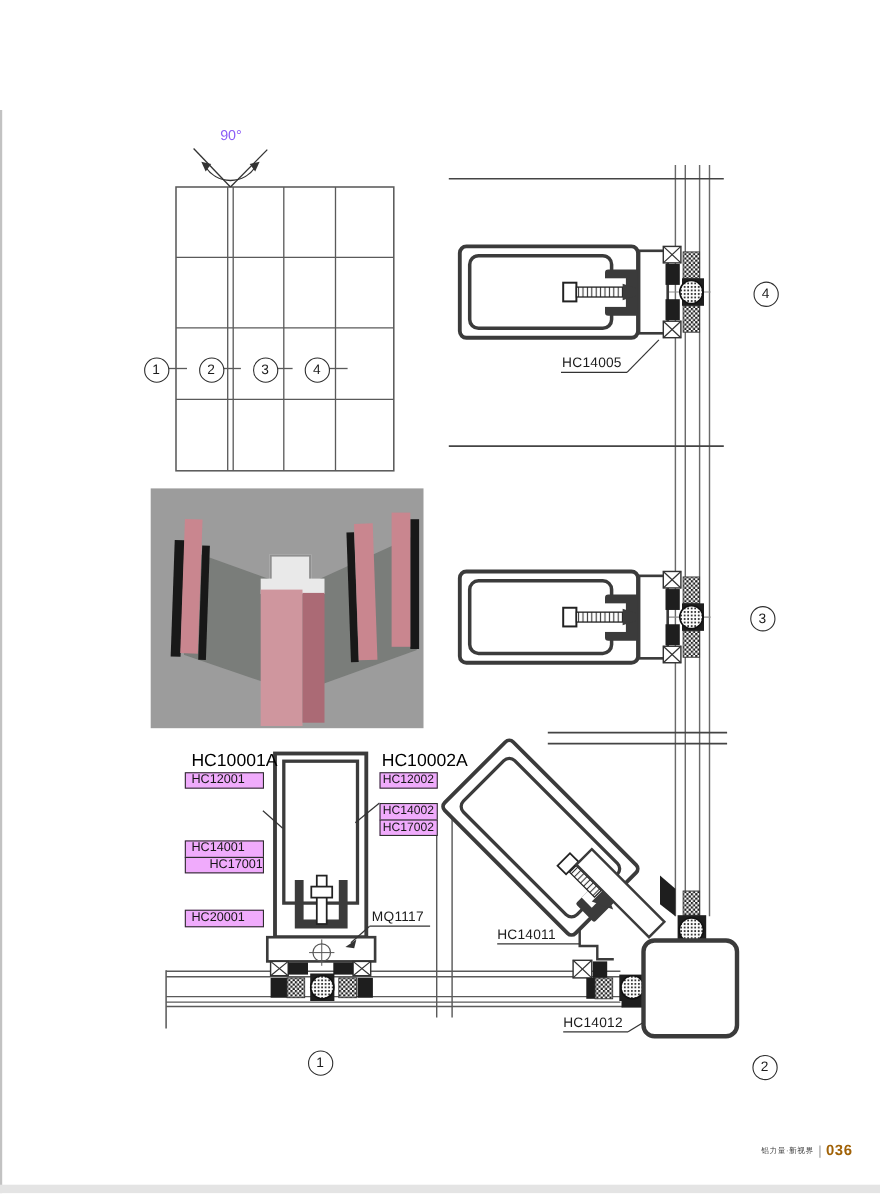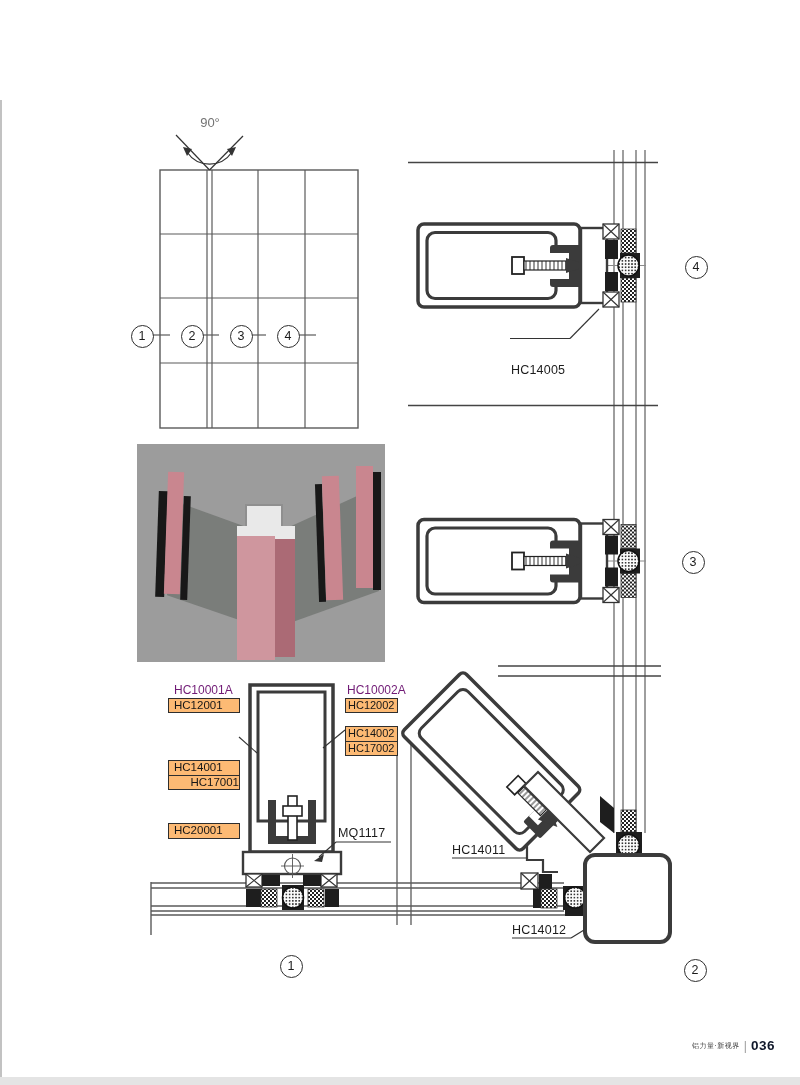--- a/index.html
+++ b/index.html
@@ -1,42 +1,42 @@
 <!DOCTYPE html>
 <html><head>
 <meta charset="utf-8">
 <style>
   html,body{margin:0;padding:0;background:#ffffff;}
   .page{position:relative;width:800px;height:1085px;background:#fff;overflow:hidden;
         font-family:"Liberation Sans", sans-serif;color:#1f1f1f;}
   svg{position:absolute;left:0;top:0;}
   .lbl{position:absolute;font-size:12.5px;color:#1c1c1c;white-space:nowrap;letter-spacing:.2px;}
-  .angle{position:absolute;font-size:13px;color:#737373;text-align:center;}
+  .angle{position:absolute;font-size:13px;color:#8b5cf6;text-align:center;}
   .callout{position:absolute;width:21px;height:21px;border:1.4px solid #2e2e2e;border-radius:50%;
            background:#fff;display:flex;align-items:center;justify-content:center;
            font-size:12.5px;color:#1c1c1c;}
   .stack{position:absolute;}
-  .stack-head{font-size:12px;padding:1px 0 2px 6px;color:#701a75;}
-  .stack-box{border:1.2px solid #2e2e2e;background:#fdba74;font-size:11.5px;line-height:13.5px;
+  .stack-head{font-size:16px;padding:1px 0 2px 6px;color:#000000;}
+  .stack-box{border:1.2px solid #2e2e2e;background:#f0abfc;font-size:11.5px;line-height:13.5px;
              height:13.5px;padding-left:5px;margin-top:-1.2px;color:#161616;}
   
   .render{position:absolute;left:137px;top:444px;width:248px;height:218px;background:#9c9c9c;overflow:hidden;}
   .render .shape{position:absolute;}
   .glass{background:rgba(88,94,88,.50);}
   .pink{background:#c9868f;}
   .pinkdark{background:#ab6a75;}
   .blackbar{background:#181818;}
   .cap{background:#e9e9e9;}
   
   .edge-left{position:absolute;left:0;top:100px;width:2px;height:985px;background:#c2c2c2;}
   .edge-bottom{position:absolute;left:0;top:1077px;width:800px;height:8px;background:#e4e4e4;}
   .footer{position:absolute;top:1038px;right:25px;display:flex;align-items:center;gap:4px;}
   .footer .brand{font-size:7px;color:#3c3c3c;letter-spacing:.5px;}
   .footer .sep{font-size:12px;color:#9a9a9a;font-weight:300;}
-  .footer .pageno{font-size:13.5px;font-weight:bold;color:#0f172a;letter-spacing:.5px;}
+  .footer .pageno{font-size:13.5px;font-weight:bold;color:#a16207;letter-spacing:.5px;}
 </style>
 </head>
 <body>
 
 <div class="page">
 
   <svg width="800" height="1085" viewBox="0 0 800 1085">
     <defs>
       <pattern id="mesh" width="3.2" height="3.2" patternUnits="userSpaceOnUse">
         <rect width="3.2" height="3.2" fill="#fdfdfd"></rect>
@@ -250,21 +250,21 @@
   <div class="callout" style="left:681.5px;top:550.5px;">
       <span>3</span>
     </div>
   <div class="callout" style="left:279.5px;top:954.5px;">
       <span>1</span>
     </div>
   <div class="callout" style="left:683.5px;top:958.5px;">
       <span>2</span>
     </div>
 
-  <div class="lbl" style="left:511px;top:323px;margin-top:40px;">HC14005</div>
+  <div class="lbl" style="left:511px;top:323px;">HC14005</div>
   <div class="lbl" style="left:338px;top:826px;">MQ1117</div>
   <div class="lbl" style="left:452px;top:843px;">HC14011</div>
   <div class="lbl" style="left:512px;top:923px;">HC14012</div>
 
   <div class="stack" style="left:168px;top:682px;">
     <div class="stack-head">HC10001A</div>
     <div class="stack-box" style="width:65px;">HC12001</div>
     <div class="stack-box" style="width:65px;margin-top:47px;">HC14001</div>
     <div class="stack-box" style="width:65px;text-align:right;">HC17001</div>
     <div class="stack-box" style="width:65px;margin-top:33px;">HC20001</div>

